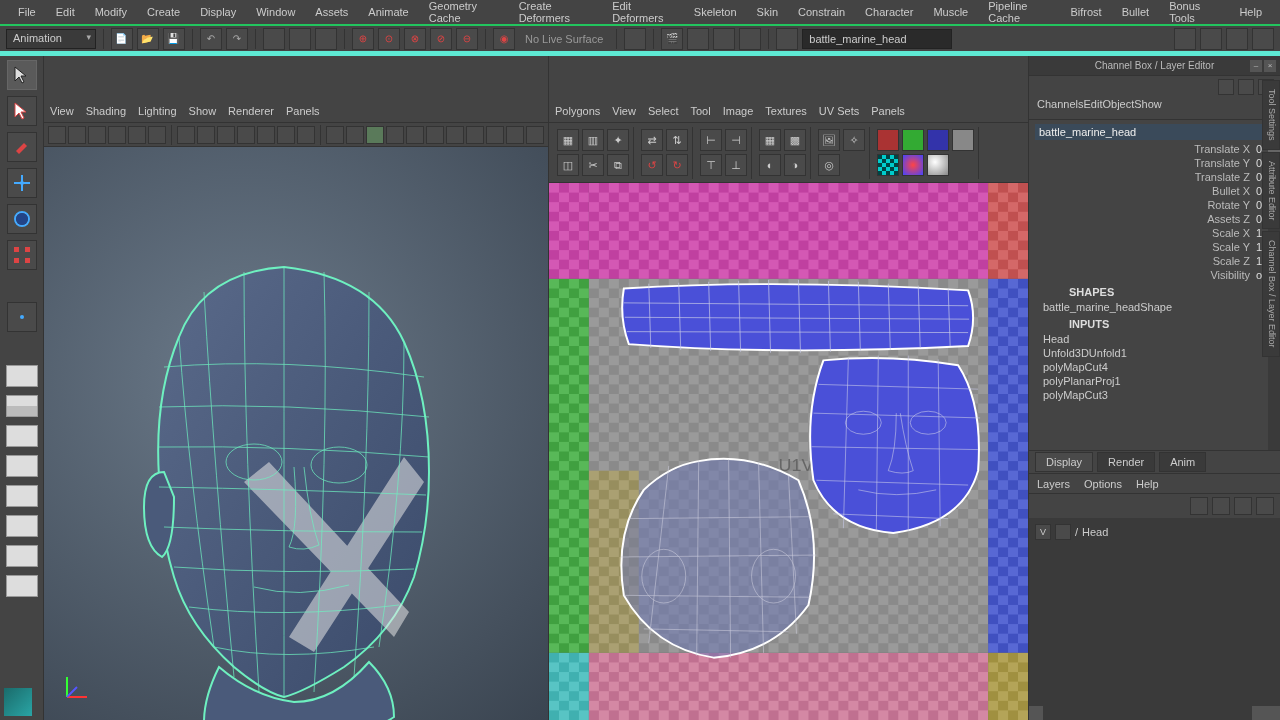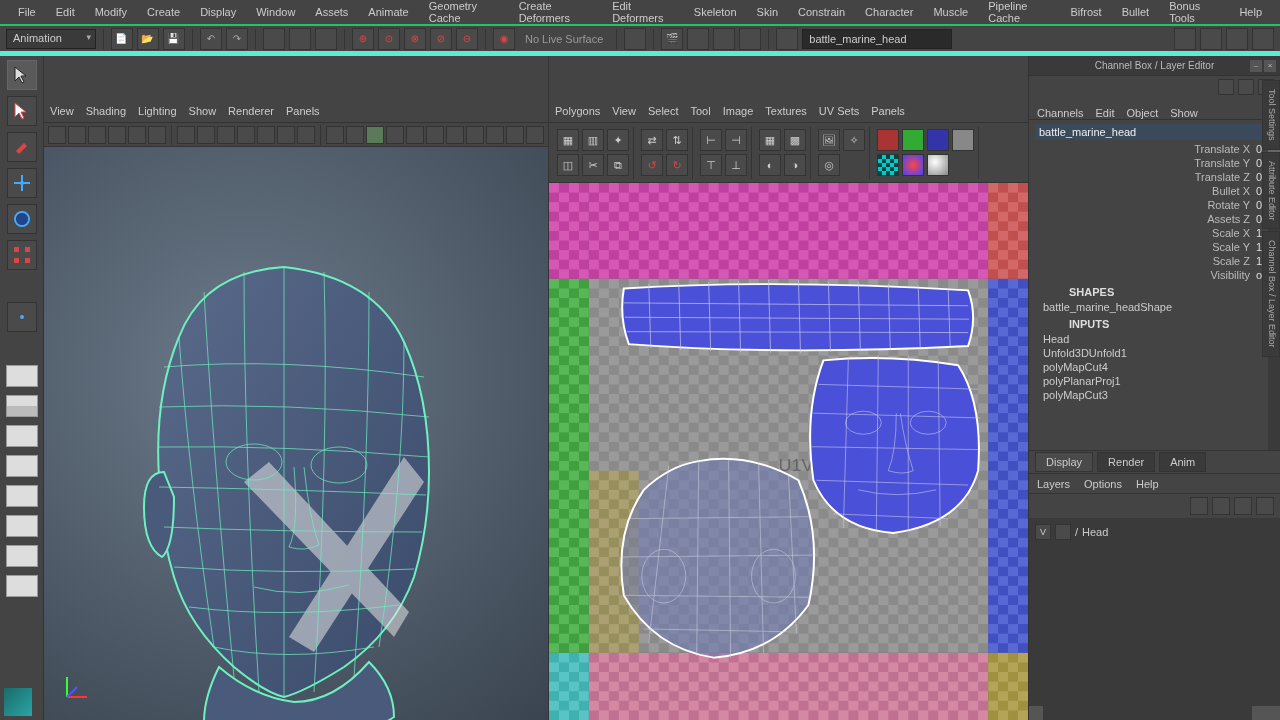--- a/index.html
+++ b/index.html
@@ -48,21 +48,21 @@
   .uv-toolbar .uv-icon { width: 22px; height: 22px; background: #4a4a4a; border: 1px solid #333; cursor: pointer; display: inline-flex; align-items: center; justify-content: center; }
   .uv-toolbar .uv-section { display: flex; gap: 3px; padding: 0 4px; border-right: 1px solid #333; height: 52px; flex-direction: column; justify-content: center; }
   .uv-toolbar .uv-row { display: flex; gap: 3px; }
   .uv-view { flex: 1; position: relative; overflow: hidden; }
 
   
   .right-panels { flex: 1; display: flex; flex-direction: column; background: #444444; border-left: 1px solid #333; }
   .panel-title { height: 20px; background: #3a3a3a; display: flex; align-items: center; justify-content: center; font-size: 10px; color: #bbb; border-bottom: 1px solid #333; position: relative; }
   .panel-title .controls { position: absolute; right: 4px; display: flex; gap: 2px; }
   .panel-title .ctrl { width: 12px; height: 12px; background: #555; font-size: 8px; display: flex; align-items: center; justify-content: center; cursor: pointer; }
-  .panel-tabs { height: 22px; display: flex; align-items: flex-end; gap: 12px; padding: 0 8px; border-bottom: 1px solid #333; }
+  .panel-tabs { height: 22px; display: flex; align-items: flex-start; gap: 0; padding: 0 8px; border-bottom: 1px solid #333; }
   .panel-tabs .tab { color: #ccc; cursor: pointer; font-size: 11px; }
 
   .channel-box { flex: 0 0 330px; overflow-y: auto; padding: 4px 6px; font-size: 11px; position: relative; }
   .channel-box .object-name { background: #3a4a5a; color: #eee; padding: 2px 4px; margin-bottom: 2px; }
   .channel-box .attr-row { display: flex; justify-content: flex-end; gap: 6px; padding: 1px 4px; color: #bbb; }
   .channel-box .attr-row .label { text-align: right; flex: 1; color: #bbb; }
   .channel-box .attr-row .val { width: 14px; text-align: left; color: #ddd; }
   .channel-box .section-label { color: #ddd; font-weight: bold; padding: 4px 2px 2px; font-size: 11px; margin-left: 32px; }
   .channel-box .input-item { padding: 1px 8px; color: #ccc; }
   .channel-box .scrollbar { position: absolute; right: 0; top: 0; width: 12px; height: 100%; background: #3a3a3a; }

